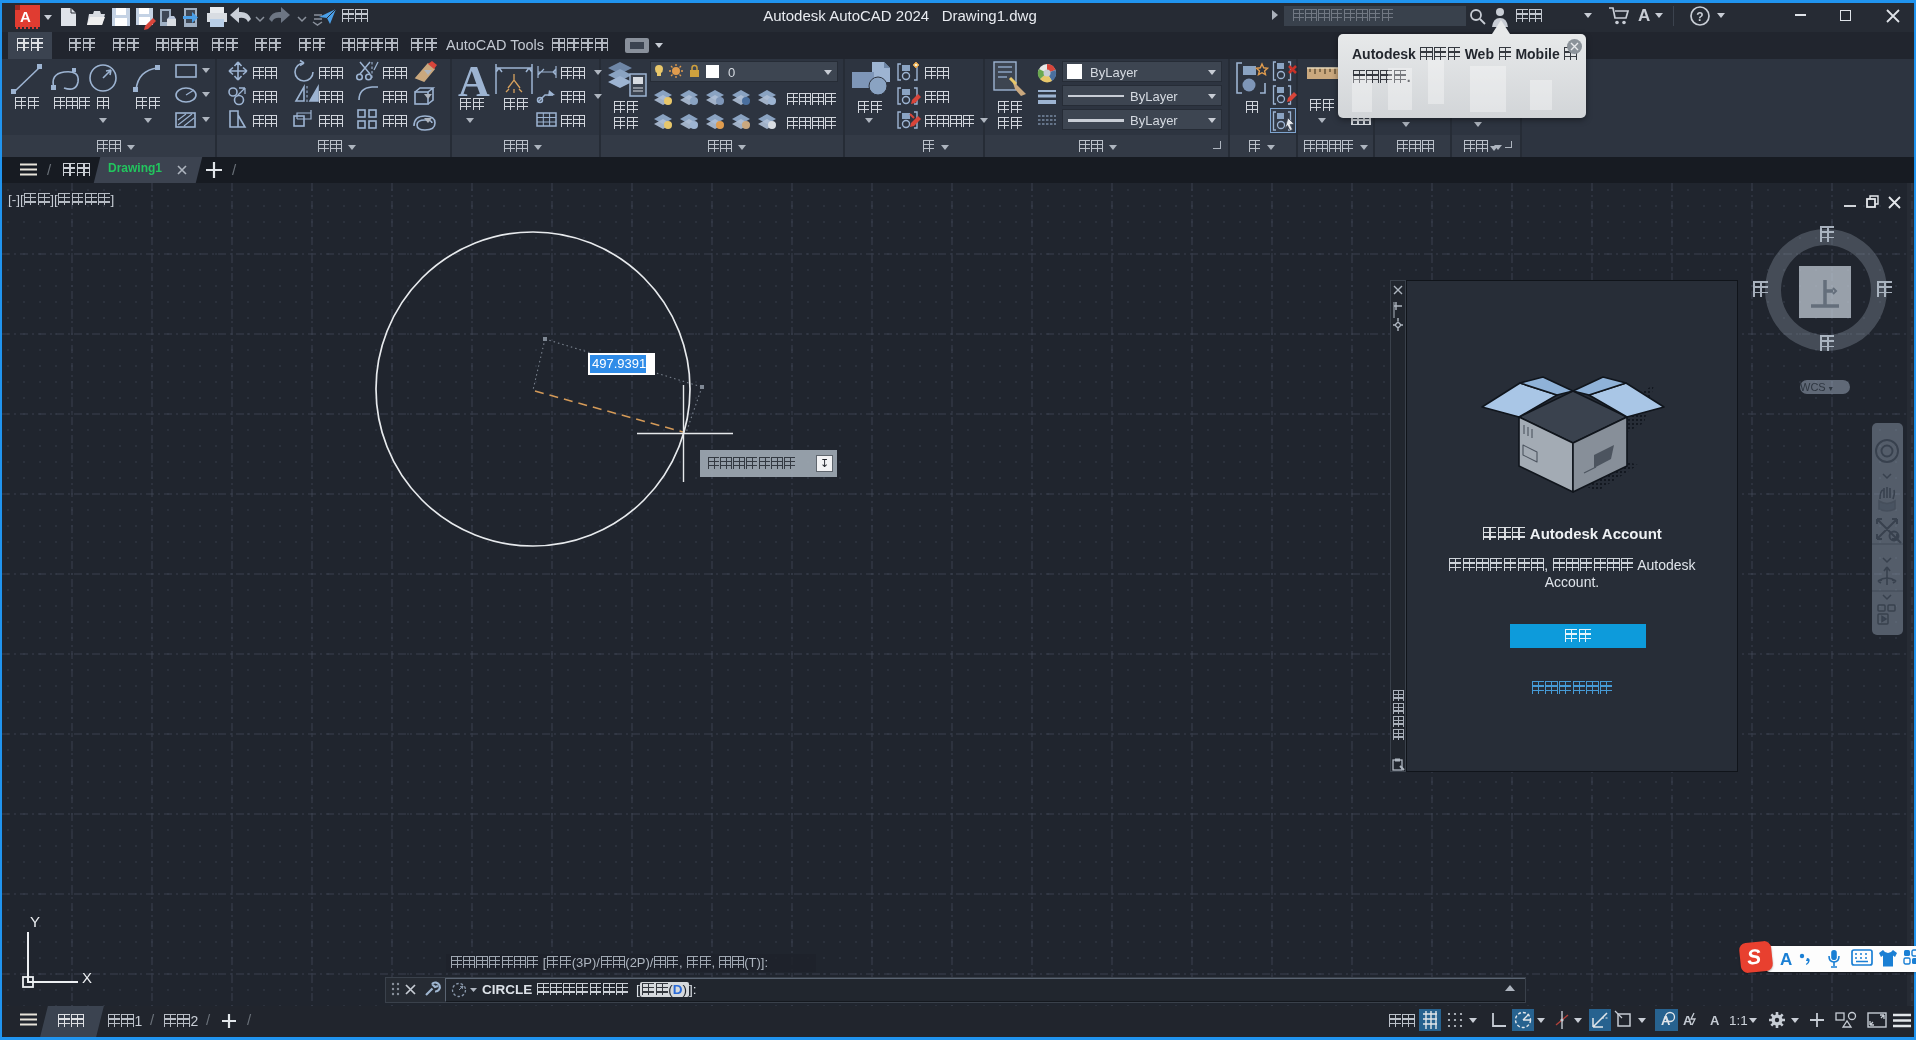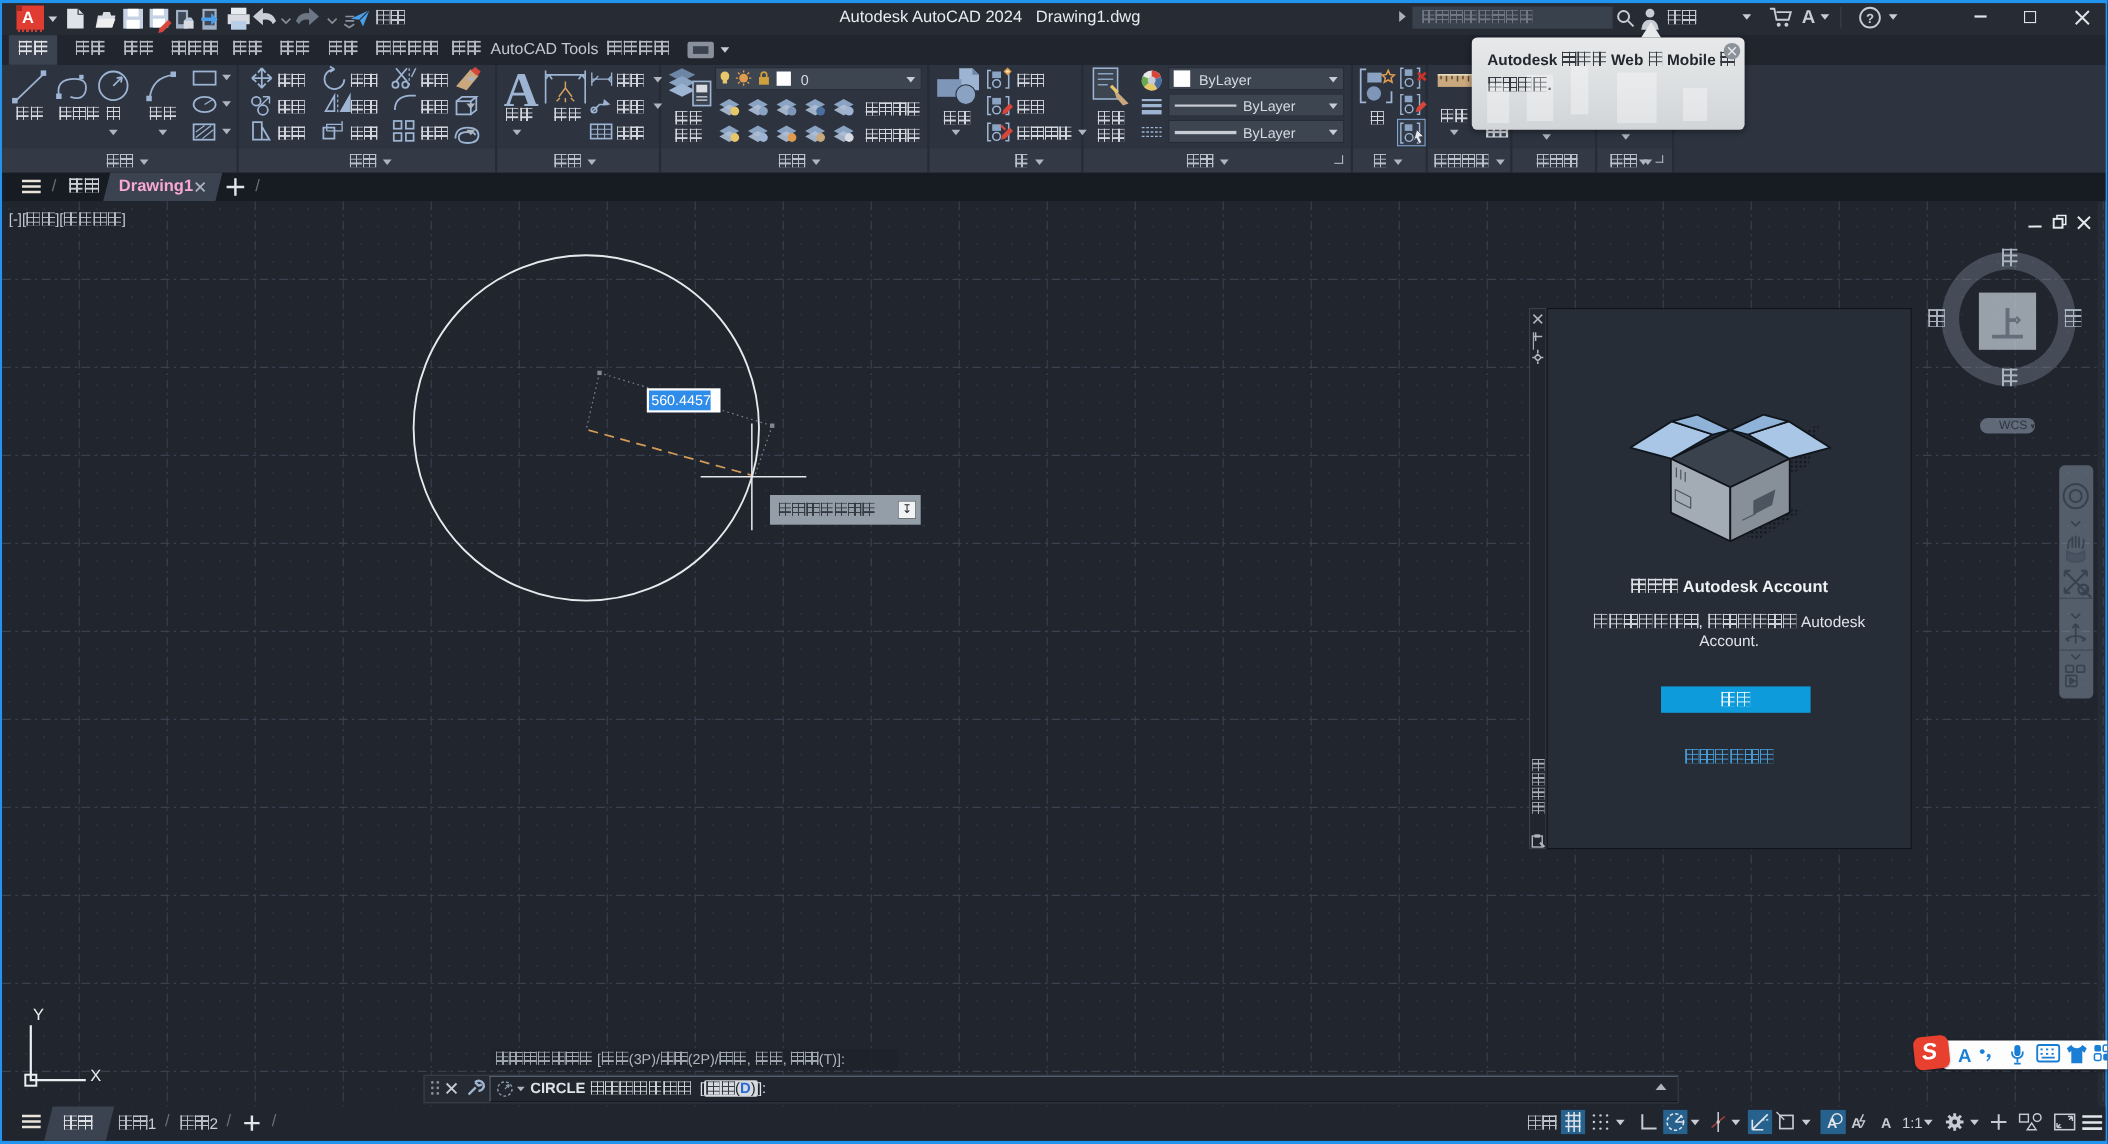--- a/index.html
+++ b/index.html
@@ -473,21 +473,21 @@
 <div class="abs dd" style="left:1474px;top:122px;border-top-color:#aeb5bf"></div>
 <div class="abs" style="left:2px;top:157px;width:1912px;height:26px;background:#171b22"></div>
 <svg class="abs" style="left:20px;top:163px" width="17" height="13" viewBox="0 0 17 13">
     <g stroke="#e8e4da" stroke-width="2.2">
       <path d="M0 1.5 h17 M0 6.5 h17 M0 11.5 h17"></path>
     </g>
   </svg>
 <div class="abs" style="left:47px;top:161px;width:10px;height:18px;color:#6a7078;font-size:15px">/</div>
 <div class="abs" style="left:62px;top:162px;color:#dfe3e9;font-size:14.5px"><i class="cj"></i><i class="cj"></i></div>
 <div class="abs" style="left:97px;top:157px;width:102px;height:26px;background:#3c4350;transform:skewX(-14deg)"></div>
-<div class="abs" style="left:108px;top:161px;color:#f9a8d4;font-size:15px;font-weight:bold">Drawing1</div>
+<div class="abs" style="left:108px;top:161px;color:#22c55e;font-size:12px;font-weight:bold">Drawing1</div>
 <svg class="abs" style="left:177px;top:165px" width="10" height="10" viewBox="0 0 10 10">
     <path d="M1 1 L9 9 M9 1 L1 9" stroke="#aeb5bf" stroke-width="1.6"></path>
   </svg>
 <svg class="abs" style="left:206px;top:162px" width="16" height="16" viewBox="0 0 16 16">
     <path d="M8 0 v16 M0 8 h16" stroke="#e2e6ea" stroke-width="2.2"></path>
   </svg>
 <div class="abs" style="left:232px;top:161px;width:10px;height:18px;color:#6a7078;font-size:15px">/</div>
 <div class="abs" style="left:2px;top:183px;width:1905px;height:823px;background:#20252e;background-image:radial-gradient(circle,#2b313c 0.75px,transparent 1px);background-size:16px 16px;background-position:14px 15px"></div>
 <svg class="abs" style="left:2px;top:183px" width="1905" height="823" viewBox="0 0 1905 823">
     <g stroke="#3a414e" stroke-width="1" stroke-dasharray="8 4 2 4">
@@ -543,38 +543,38 @@
       <path d="M681.5 202 V299"></path>
 </g>
 <g stroke="#eceff2" stroke-width="2" fill="none">
  <path d="M26 749 V799 H76"></path>
       <rect x="21" y="794" width="10" height="10" fill="none" stroke-width="1.8"></rect>
 </g>
 <text x="28" y="744" fill="#eceff2" font-size="15" font-family="Liberation Sans">Y</text>
 <text x="80" y="800" fill="#eceff2" font-size="15" font-family="Liberation Sans">X</text>
 </svg>
 <div class="abs" style="left:588px;top:353px;width:67px;height:22px;background:#fff"></div>
-<div class="abs" style="left:590px;top:355px;width:56px;height:18px;background:#2f8ce8;color:#fff;font-size:13px;line-height:18px;padding-left:2px">560.4457</div>
+<div class="abs" style="left:590px;top:355px;width:56px;height:18px;background:#2f8ce8;color:#fff;font-size:13px;line-height:18px;padding-left:2px">497.9391</div>
 <div class="abs" style="left:700px;top:450px;width:137px;height:27px;background:rgba(158,168,179,.92);color:#2a3038;font-size:13px;line-height:27px;padding-left:7px;white-space:nowrap"><i class="cj"></i><i class="cj"></i><i class="cj"></i><i class="cj"></i><i class="cj"></i><i class="cj"></i><i class="cj"></i>
 <span style="position:absolute;right:4px;top:5px;width:17px;height:17px;background:#f2f3f5;border:1px solid #5f666e;text-align:center;line-height:15px;font-size:11px;color:#20242b">↧</span></div>
 <svg class="abs" style="left:1762px;top:225px" width="130" height="132" viewBox="0 0 130 132">
 <path d="M64 4 a 61 61 0 1 0 0.01 0 Z M64 20 a 45 45 0 1 1 -0.01 0 Z" fill="#848e9c" opacity=".38" fill-rule="evenodd"></path>
 </svg>
 <div class="abs" style="left:1762px;top:225px;width:130px;font-size:17px;color:#b6c0cc;text-align:center"><span><i class="cj"></i></span></div>
 <div class="abs" style="left:1762px;top:334px;width:130px;font-size:17px;color:#b6c0cc;text-align:center"><span><i class="cj"></i></span></div>
 <div class="abs" style="left:1752px;top:280px;font-size:17px;color:#b6c0cc"><i class="cj"></i></div>
 <div class="abs" style="left:1876px;top:280px;font-size:17px;color:#b6c0cc"><i class="cj"></i></div>
 <div class="abs" style="left:1799px;top:266px;width:52px;height:52px;background:rgba(198,208,219,.72)"></div>
 <svg class="abs" style="left:1799px;top:266px" width="52" height="52" viewBox="0 0 52 52">
 <g stroke="#5b6673" stroke-width="3.5" fill="none" opacity=".85">
       <path d="M12 40 H40 M26 40 V14 M26 25 h8"></path>
       <path d="M34 22 l3 3 -3 3" fill="none" stroke-width="2"></path>
     </g>
 </svg>
-<div class="abs" style="left:1800px;top:380px;width:50px;height:14px;background:rgba(150,163,180,.55);border-radius:7px;color:#2e3640;font-size:11px;line-height:14px;text-align:right">WCS <span style="font-size:8px">▾</span></div>
+<div class="abs" style="left:1800px;top:380px;width:50px;height:14px;background:rgba(150,163,180,.55);border-radius:7px;color:#2e3640;font-size:11px;line-height:14px;text-align:left">WCS <span style="font-size:8px">▾</span></div>
 <svg class="abs" style="left:1843px;top:195px" width="60" height="16" viewBox="0 0 60 16">
 <g stroke="#e5e8ec" stroke-width="1.8" fill="none">
 <path d="M1 11 h12"></path>
 <rect x="24" y="4" width="8" height="8"></rect>
       <path d="M27 4 v-3 h8 v8 h-3" stroke-width="1.4"></path>
 <path d="M46 2 l11 11 M57 2 l-11 11"></path>
 </g>
   </svg>
 <div class="abs" style="left:1872px;top:423px;width:31px;height:212px;background:rgba(128,140,156,.55);border-radius:5px"></div>
 <svg class="abs" style="left:1872px;top:423px" width="31" height="212" viewBox="0 0 31 212">

